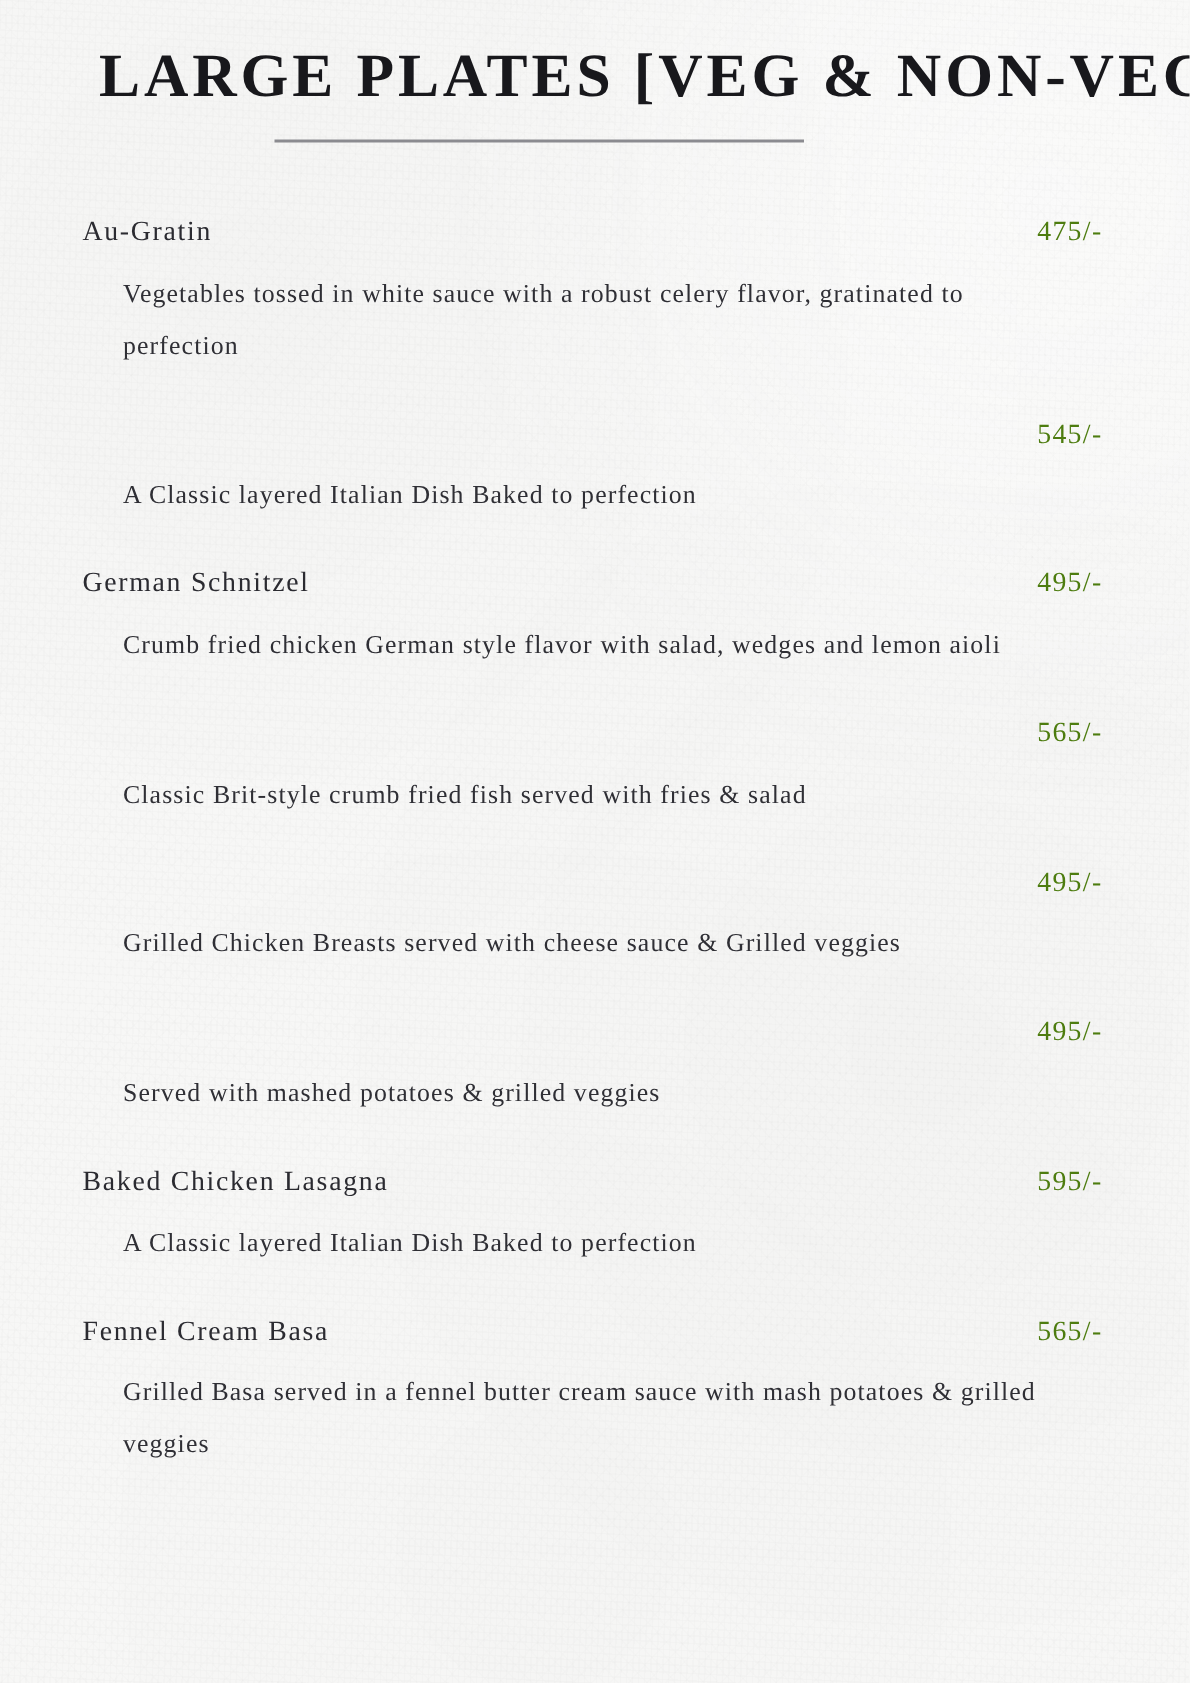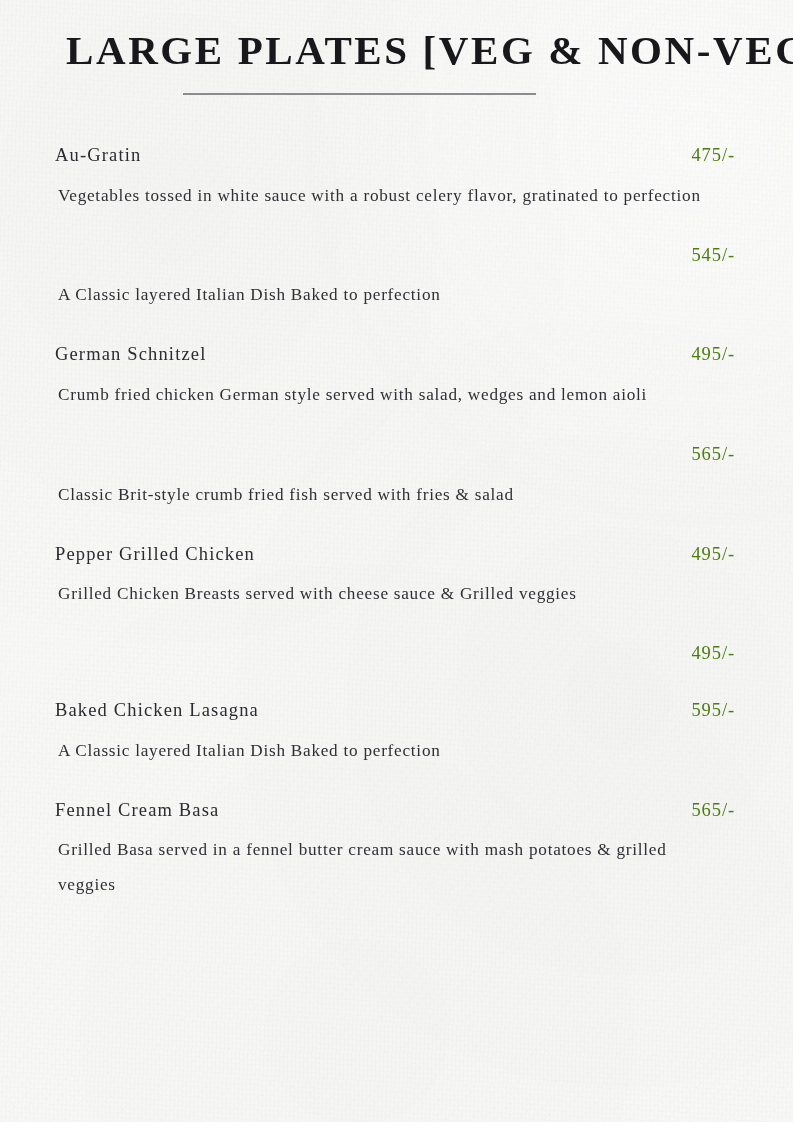--- a/index.html
+++ b/index.html
@@ -99,21 +99,21 @@
     font-size: 18.5px;
     font-weight: 400;
     letter-spacing: 0.9px;
     line-height: 1.55;
     color: #4d7c0f;
     white-space: nowrap;
     text-align: left;
   }
   .item-desc {
     margin: 8px 0 0 0;
-    padding-left: 58px;
+    padding-left: 82px;
     padding-right: 88px;
     font-size: 17.2px;
     font-weight: 400;
     letter-spacing: 0.75px;
     line-height: 35px;
     color: #2f2f35;
   }
 </style>
 </head>
 <body>
@@ -142,42 +142,42 @@
           <span class="item-price">545/-</span>
         </div>
         <p class="item-desc">A Classic layered Italian Dish Baked to perfection</p>
       </li>
       <li class="menu-item">
         <div class="item-row">
           <span class="item-name">German Schnitzel</span>
           <span class="dot-filler"></span>
           <span class="item-price">495/-</span>
         </div>
-        <p class="item-desc">Crumb fried chicken German style served with salad, wedges and lemon aioli</p>
+        <p class="item-desc">Crumb fried chicken German style flavor with salad, wedges and lemon aioli</p>
       </li>
       <li class="menu-item">
         <div class="item-row">
           <span class="dot-filler"></span>
           <span class="item-price">565/-</span>
         </div>
         <p class="item-desc">Classic Brit-style crumb fried fish served with fries &amp; salad</p>
       </li>
       <li class="menu-item">
         <div class="item-row">
-          <span class="item-name">Pepper Grilled Chicken</span>
           <span class="dot-filler"></span>
           <span class="item-price">495/-</span>
         </div>
         <p class="item-desc">Grilled Chicken Breasts served with cheese sauce &amp; Grilled veggies</p>
       </li>
       <li class="menu-item">
         <div class="item-row">
           <span class="dot-filler"></span>
           <span class="item-price">495/-</span>
         </div>
+        <p class="item-desc">Served with mashed potatoes &amp; grilled veggies</p>
       </li>
       <li class="menu-item">
         <div class="item-row">
           <span class="item-name">Baked Chicken Lasagna</span>
           <span class="dot-filler"></span>
           <span class="item-price">595/-</span>
         </div>
         <p class="item-desc">A Classic layered Italian Dish Baked to perfection</p>
       </li>
       <li class="menu-item">

